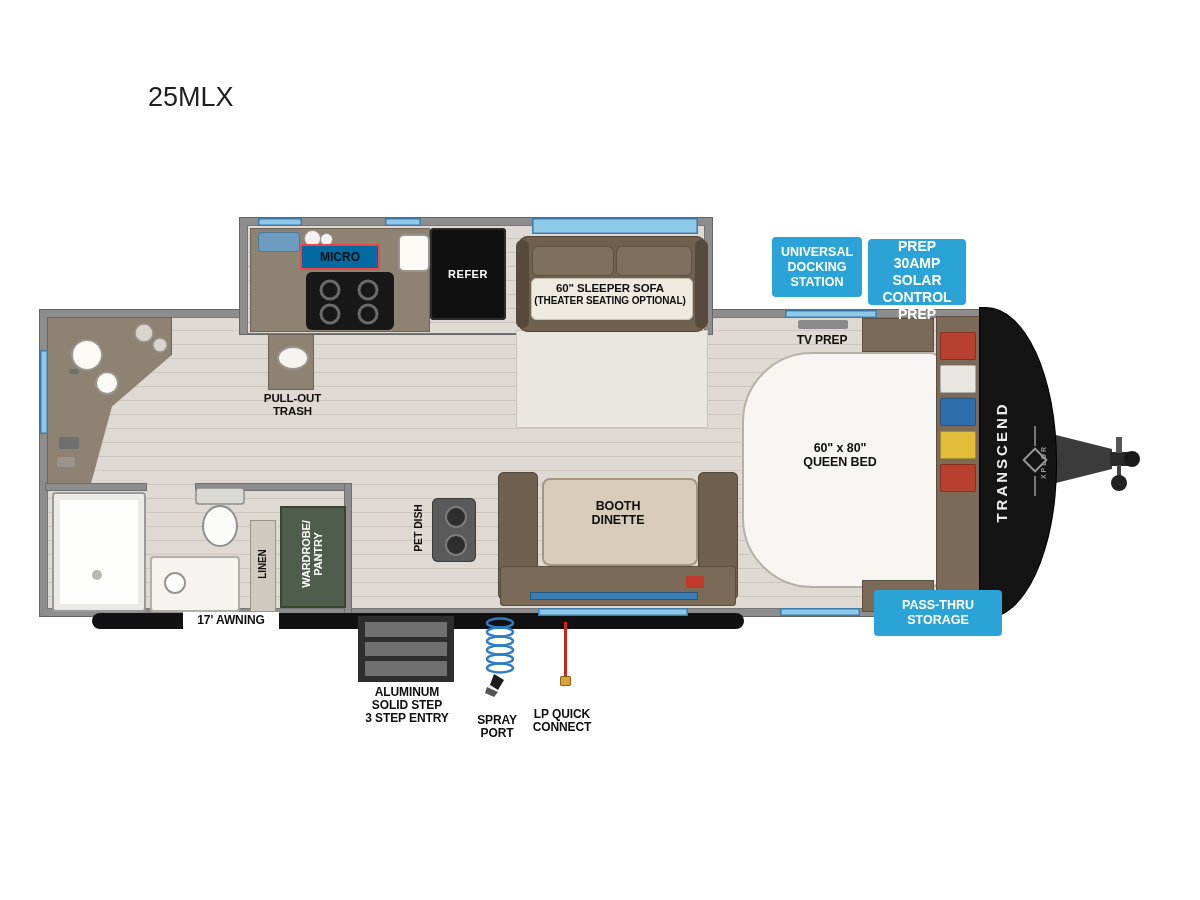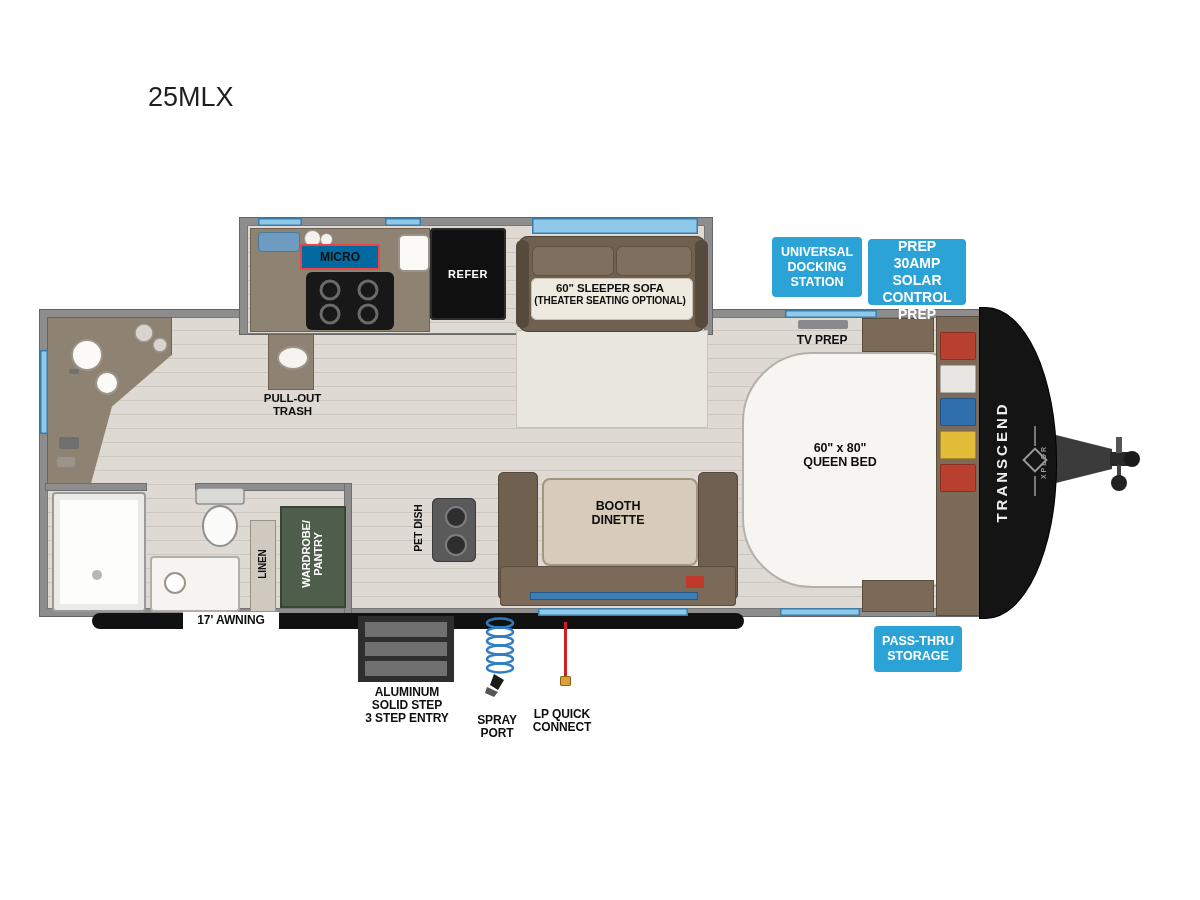--- a/index.html
+++ b/index.html
@@ -223,18 +223,18 @@
   <div class="callout" style="left:772px;top:237px;width:90px;height:60px;font-size:12.5px;">
     <span>UNIVERSAL</span>
     <span>DOCKING</span>
     <span>STATION</span>
   </div>
   <div class="callout" style="left:868px;top:239px;width:98px;height:66px;font-size:14px;">
     <span>600W SOLAR PREP</span>
     <span>30AMP SOLAR</span>
     <span>CONTROL PREP</span>
   </div>
-  <div class="callout" style="left:874px;top:626px;width:88px;height:46px;font-size:12.5px;">
+  <div class="callout" style="left:874px;top:590px;width:128px;height:46px;font-size:12.5px;">
     <span>PASS-THRU</span>
     <span>STORAGE</span>
   </div>
 
 </div>
 
 </body></html>

